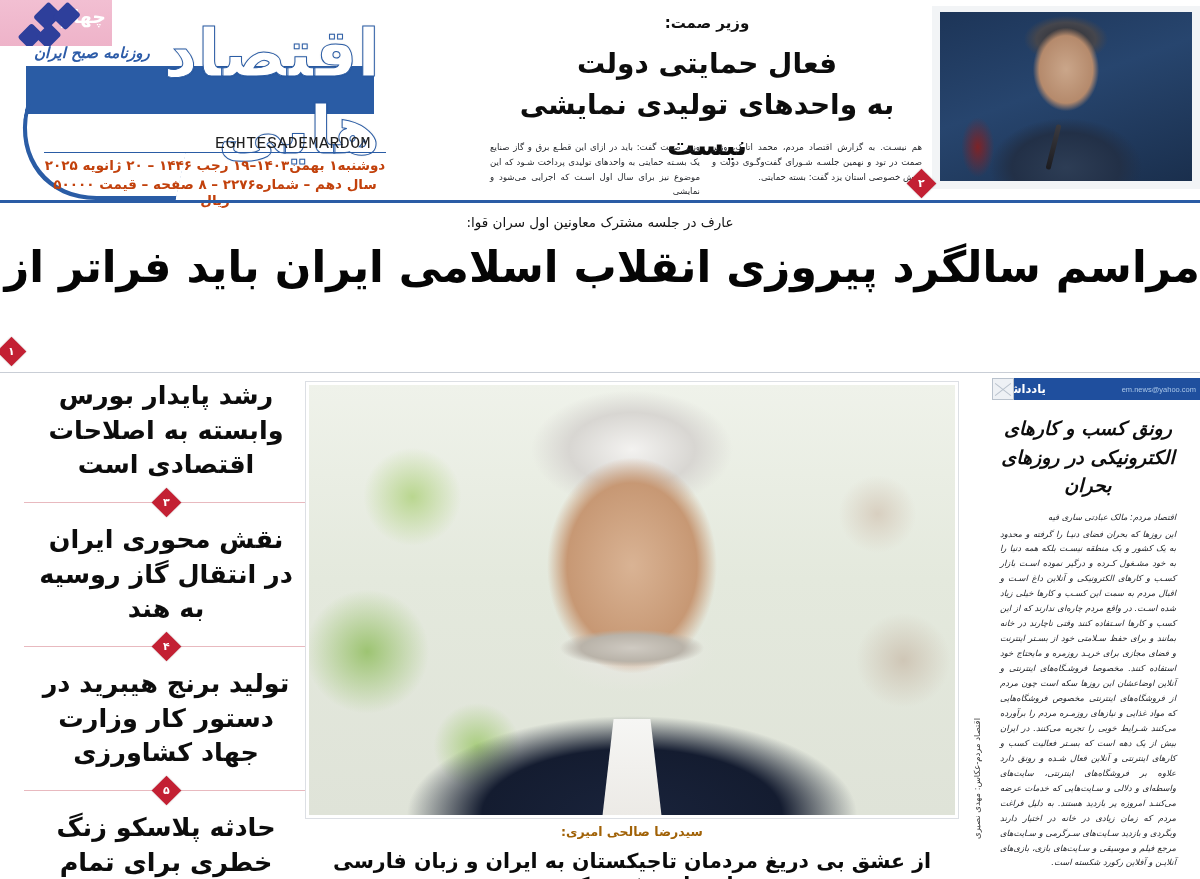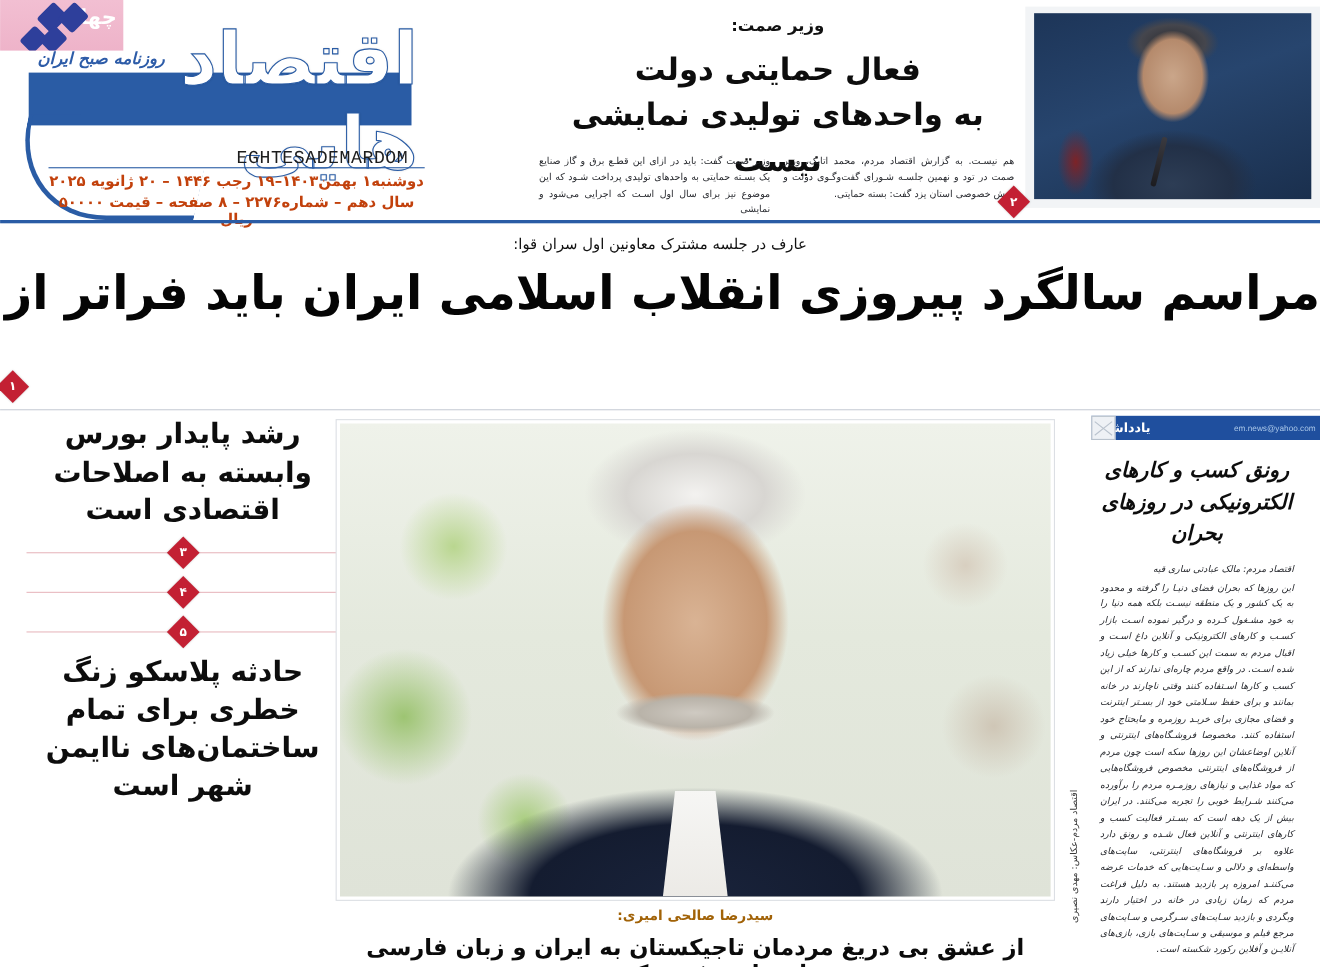--- a/index.html
+++ b/index.html
@@ -281,27 +281,33 @@
     <div class="lc-item">
       <div class="lc-title">رشد پایدار بورس وابسته به اصلاحات اقتصادی است</div>
     </div>
     <div class="lc-sep">
       <div class="line"></div>
       <div class="diamond">
         <span>۳</span>
       </div>
     </div>
 
+    <div class="lc-item">
+      <div class="lc-title">نقش محوری ایران در انتقال گاز روسیه به هند</div>
+    </div>
     <div class="lc-sep">
       <div class="line"></div>
       <div class="diamond">
         <span>۴</span>
       </div>
     </div>
 
+    <div class="lc-item">
+      <div class="lc-title">تولید برنج هیبرید در دستور کار وزارت جهاد کشاورزی</div>
+    </div>
     <div class="lc-sep">
       <div class="line"></div>
       <div class="diamond">
         <span>۵</span>
       </div>
     </div>
 
     <div class="lc-item">
       <div class="lc-title">حادثه پلاسکو زنگ خطری برای تمام ساختمان‌های ناایمن شهر است</div>
     </div>

